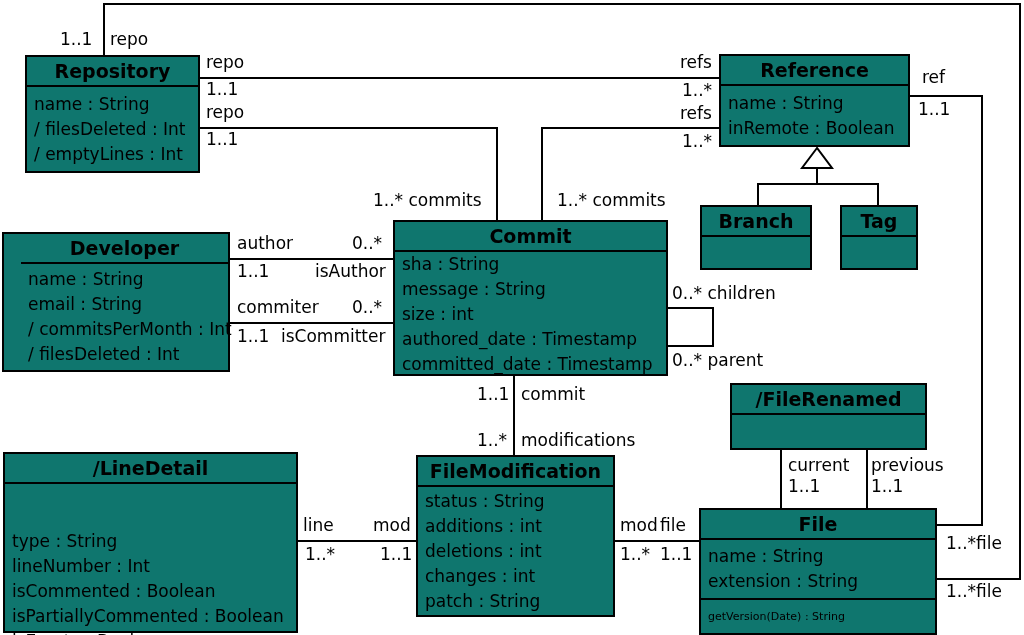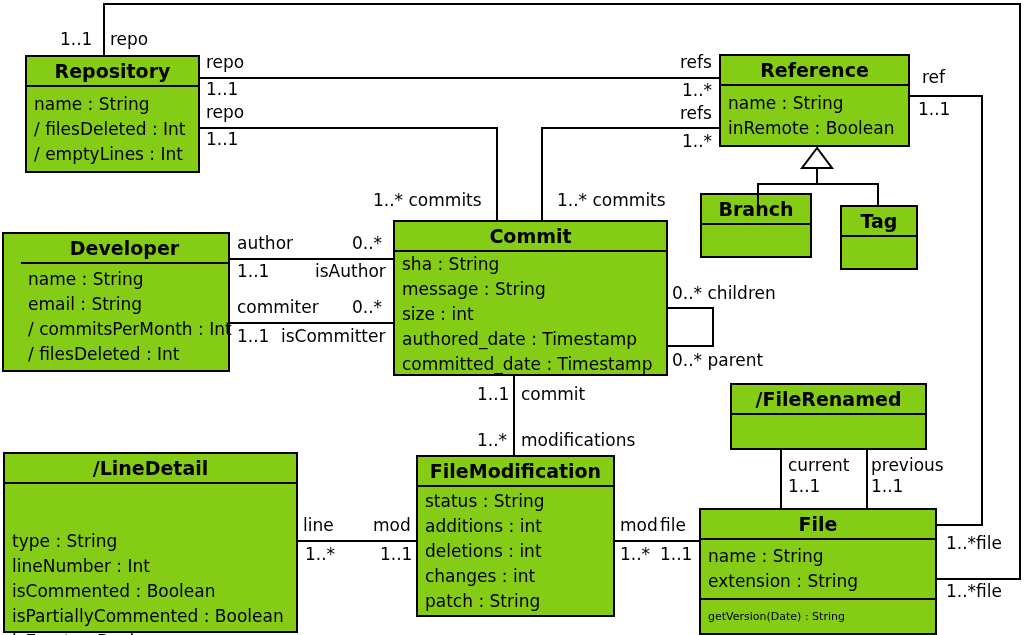--- a/index.html
+++ b/index.html
@@ -9,21 +9,21 @@
     height: 635px;
     background: #ffffff;
     font-family: "DejaVu Sans", "Liberation Sans", sans-serif;
     color: #000000;
     overflow: hidden;
   }
   .uml-class {
     position: absolute;
     box-sizing: border-box;
     border: 2px solid #000;
-    background: #84cc16;
+    background: #0f766e;
     display: flex;
     flex-direction: column;
   }
   .uml-title {
     flex: 0 0 28px;
     border-bottom: 2px solid #000;
     font-weight: bold;
     font-size: 19px;
     display: flex;
     align-items: center;
@@ -69,21 +69,21 @@
         <div class="uml-attr">/ emptyLines : Int</div>
       </div>
     </div>
     <div class="uml-class" style="left: 719px; top: 54px; width: 191px; height: 93px;">
       <div class="uml-title">Reference</div>
       <div class="uml-attrs">
         <div class="uml-attr">name : String</div>
         <div class="uml-attr">inRemote : Boolean</div>
       </div>
     </div>
-    <div class="uml-class" style="left: 700px; top: 193px; width: 112px; height: 65px;">
+    <div class="uml-class" style="left: 700px; top: 205px; width: 112px; height: 65px;">
       <div class="uml-title">Branch</div>
       <div class="uml-attrs"></div>
     </div>
     <div class="uml-class" style="left: 840px; top: 205px; width: 78px; height: 65px;">
       <div class="uml-title">Tag</div>
       <div class="uml-attrs"></div>
     </div>
     <div class="uml-class" style="left: 2px; top: 232px; width: 228px; height: 140px; padding-left: 17px;">
       <div class="uml-title">Developer</div>
       <div class="uml-attrs">

